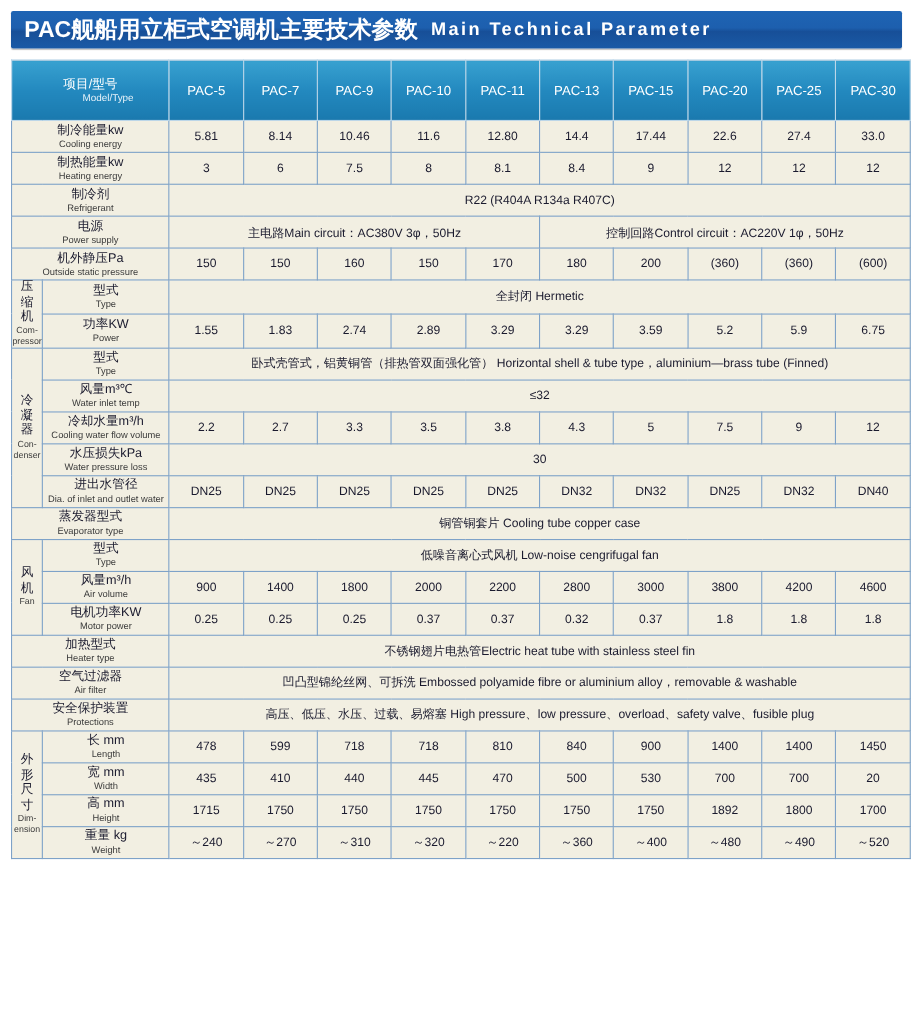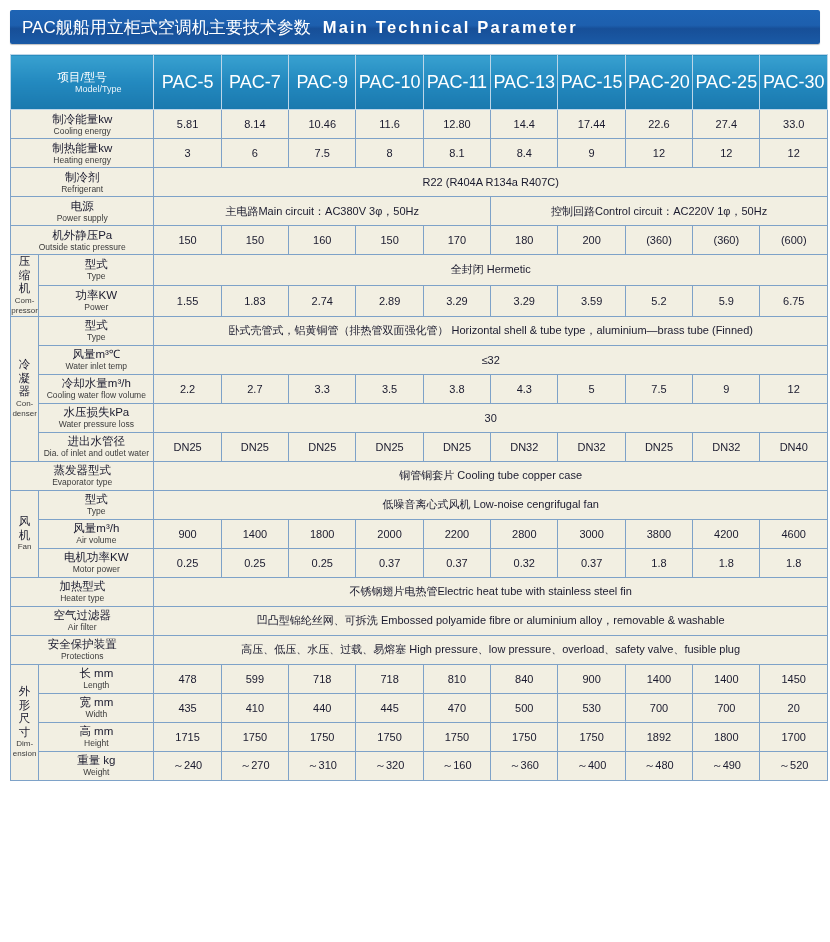--- a/index.html
+++ b/index.html
@@ -27,22 +27,22 @@
     height: 34px;
     background: linear-gradient(to bottom, #1e64b4 0%, #1d5fae 45%, #174f98 55%, #1a5aa6 100%);
     border-radius: 2px;
     display: flex;
     align-items: center;
     padding-left: 12px;
     box-shadow: 0 1px 1px rgba(0,0,0,0.25);
   }
   .title-bar .title-cn {
     color: #ffffff;
-    font-size: 17px;
-    font-weight: normal;
+    font-size: 21px;
+    font-weight: bold;
     letter-spacing: 0px;
     white-space: nowrap;
   }
   .title-bar .title-en {
     color: #ffffff;
     font-size: 16.5px;
     font-weight: bold;
     letter-spacing: 2.2px;
     margin-left: 12px;
     white-space: nowrap;
@@ -66,21 +66,21 @@
   col.c-grp   { width: 26px; }
   col.c-item  { width: 106px; }
   col.c-data  { width: 62px; }
   
   tr.head td {
     background: #2a8fc4;
     background: linear-gradient(to bottom, #38a1d0 0%, #2389bf 50%, #1a79ae 100%);
     color: #ffffff;
     border: 1px solid #bcd6e8;
     height: 54px;
-    font-size: 18px;
+    font-size: 12px;
     font-weight: normal;
   }
   tr.head td.hdr-first { font-size: 11.5px; line-height: 15px; }
   .cn { display: block; font-size: 11.5px; line-height: 14px; text-align: center; }
   .en { display: block; font-size: 9px; line-height: 11px; color: #3b3b3b; }
   tr.head .en { color: #e8f3fa; padding-left: 32px; }
   .lbl { padding: 3px 2px; }
   .lbl .cn { font-size: 11.5px; }
   .lbl .en { font-size: 8.5px; }
   .grp {
@@ -408,21 +408,21 @@
         </tr>
         <tr class="row-h28">
           <td class="lbl" colspan="1">
             <span class="cn">重量 kg</span>
             <span class="en">Weight</span>
           </td>
           <td class="val">～240</td>
           <td class="val">～270</td>
           <td class="val">～310</td>
           <td class="val">～320</td>
-          <td class="val">～160</td>
+          <td class="val">～220</td>
           <td class="val">～360</td>
           <td class="val">～400</td>
           <td class="val">～480</td>
           <td class="val">～490</td>
           <td class="val">～520</td>
         </tr>
       </tbody>
   </table>
 
 </div>

